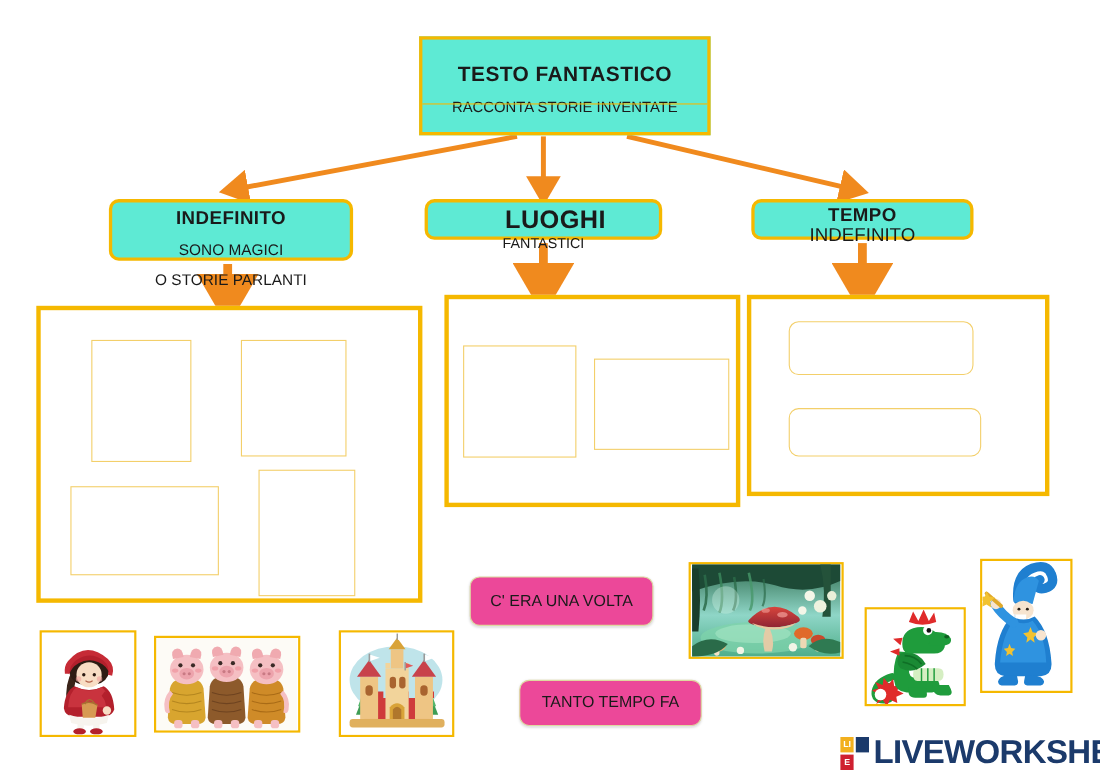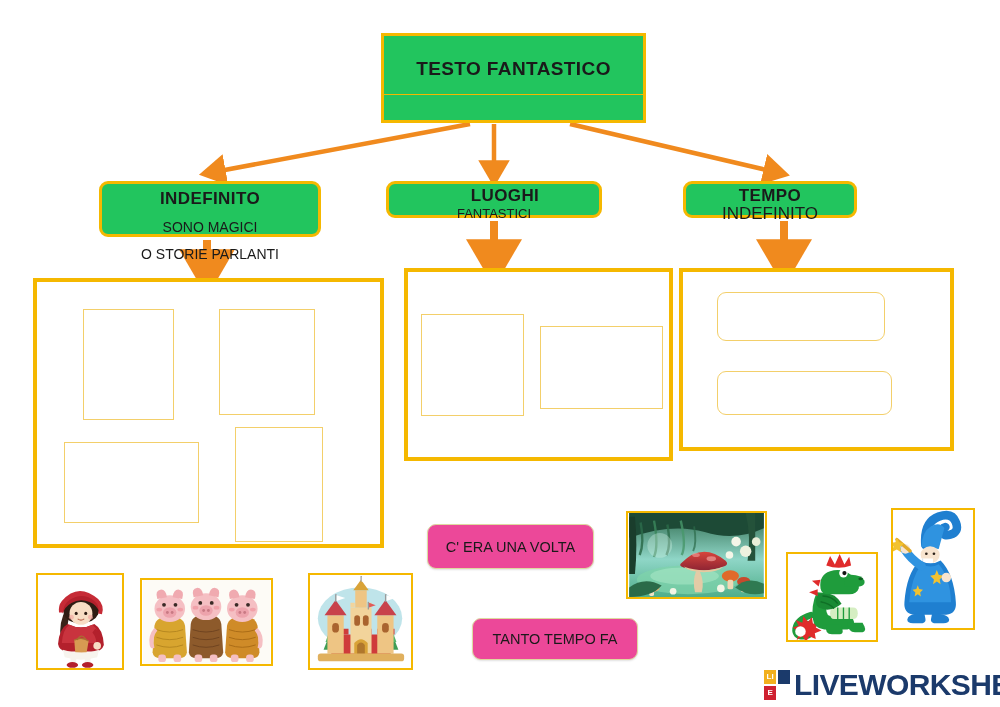--- a/index.html
+++ b/index.html
@@ -8,21 +8,21 @@
     background:#ffffff;
     font-family:"Liberation Sans", sans-serif;
     overflow:hidden;
     position:relative;
   }
   .stage{position:absolute;left:0;top:0;width:1000px;height:707px;}
 
   
   .node{
     position:absolute;
-    background:#22c55e;
+    background:#5eead4;
     border:3px solid #f5b800;
     box-sizing:border-box;
     text-align:center;
     color:#1a1a1a;
   }
   .node.rounded{border-radius:9px;}
   .node .title{
     font-weight:bold;
     letter-spacing:.4px;
   }
@@ -33,24 +33,24 @@
   #node-root .divider{
     position:absolute;left:0;right:0;top:58px;height:1px;background:#f5b800;
   }
   #node-root .sub{font-size:13.5px;padding-top:10px;}
 
   #node-personaggi{left:99px;top:181px;width:222px;height:56px;}
   #node-personaggi .title{font-size:17px;padding-top:5px;}
   #node-personaggi .sub{font-size:14px;line-height:17px;margin-top:10px;}
 
   #node-luoghi{left:386px;top:181px;width:216px;height:37px;}
-  #node-luoghi .title{font-size:17px;padding-top:2px;padding-left:22px;}
+  #node-luoghi .title{font-size:23px;padding-top:2px;padding-left:22px;}
   #node-luoghi .sub{font-size:13px;line-height:16px;}
 
-  #node-tempo{left:683px;top:181px;width:174px;height:37px;}
+  #node-tempo{left:683px;top:181px;width:202px;height:37px;}
   #node-tempo .title{font-size:17px;padding-top:2px;}
   #node-tempo .sub{font-size:17px;line-height:16px;}
 
   
   .dropzone-container{
     position:absolute;
     border:4px solid #f5b800;
     background:#ffffff;
     box-sizing:border-box;
   }
@@ -144,20 +144,21 @@
     <path d="M207,240 L207,270" stroke="#f08a1e" stroke-width="8" fill="none" marker-end="url(#ah)"></path>
 
     <path d="M494,221 L494,260" stroke="#f08a1e" stroke-width="8" fill="none" marker-end="url(#ah)"></path>
 
     <path d="M784,221 L784,260" stroke="#f08a1e" stroke-width="8" fill="none" marker-end="url(#ah)"></path>
   </svg>
 
   <div class="node" id="node-root">
     <div class="title">TESTO FANTASTICO</div>
     <div class="divider"></div>
+    <div class="sub">RACCONTA STORIE INVENTATE</div>
   </div>
 
   <div class="node rounded" id="node-personaggi">
     <div class="title">INDEFINITO</div>
     <div class="sub">SONO MAGICI</div>
     <div class="sub">O STORIE PARLANTI</div>
   </div>
 
   <div class="node rounded" id="node-luoghi">
     <div class="title">LUOGHI</div>

